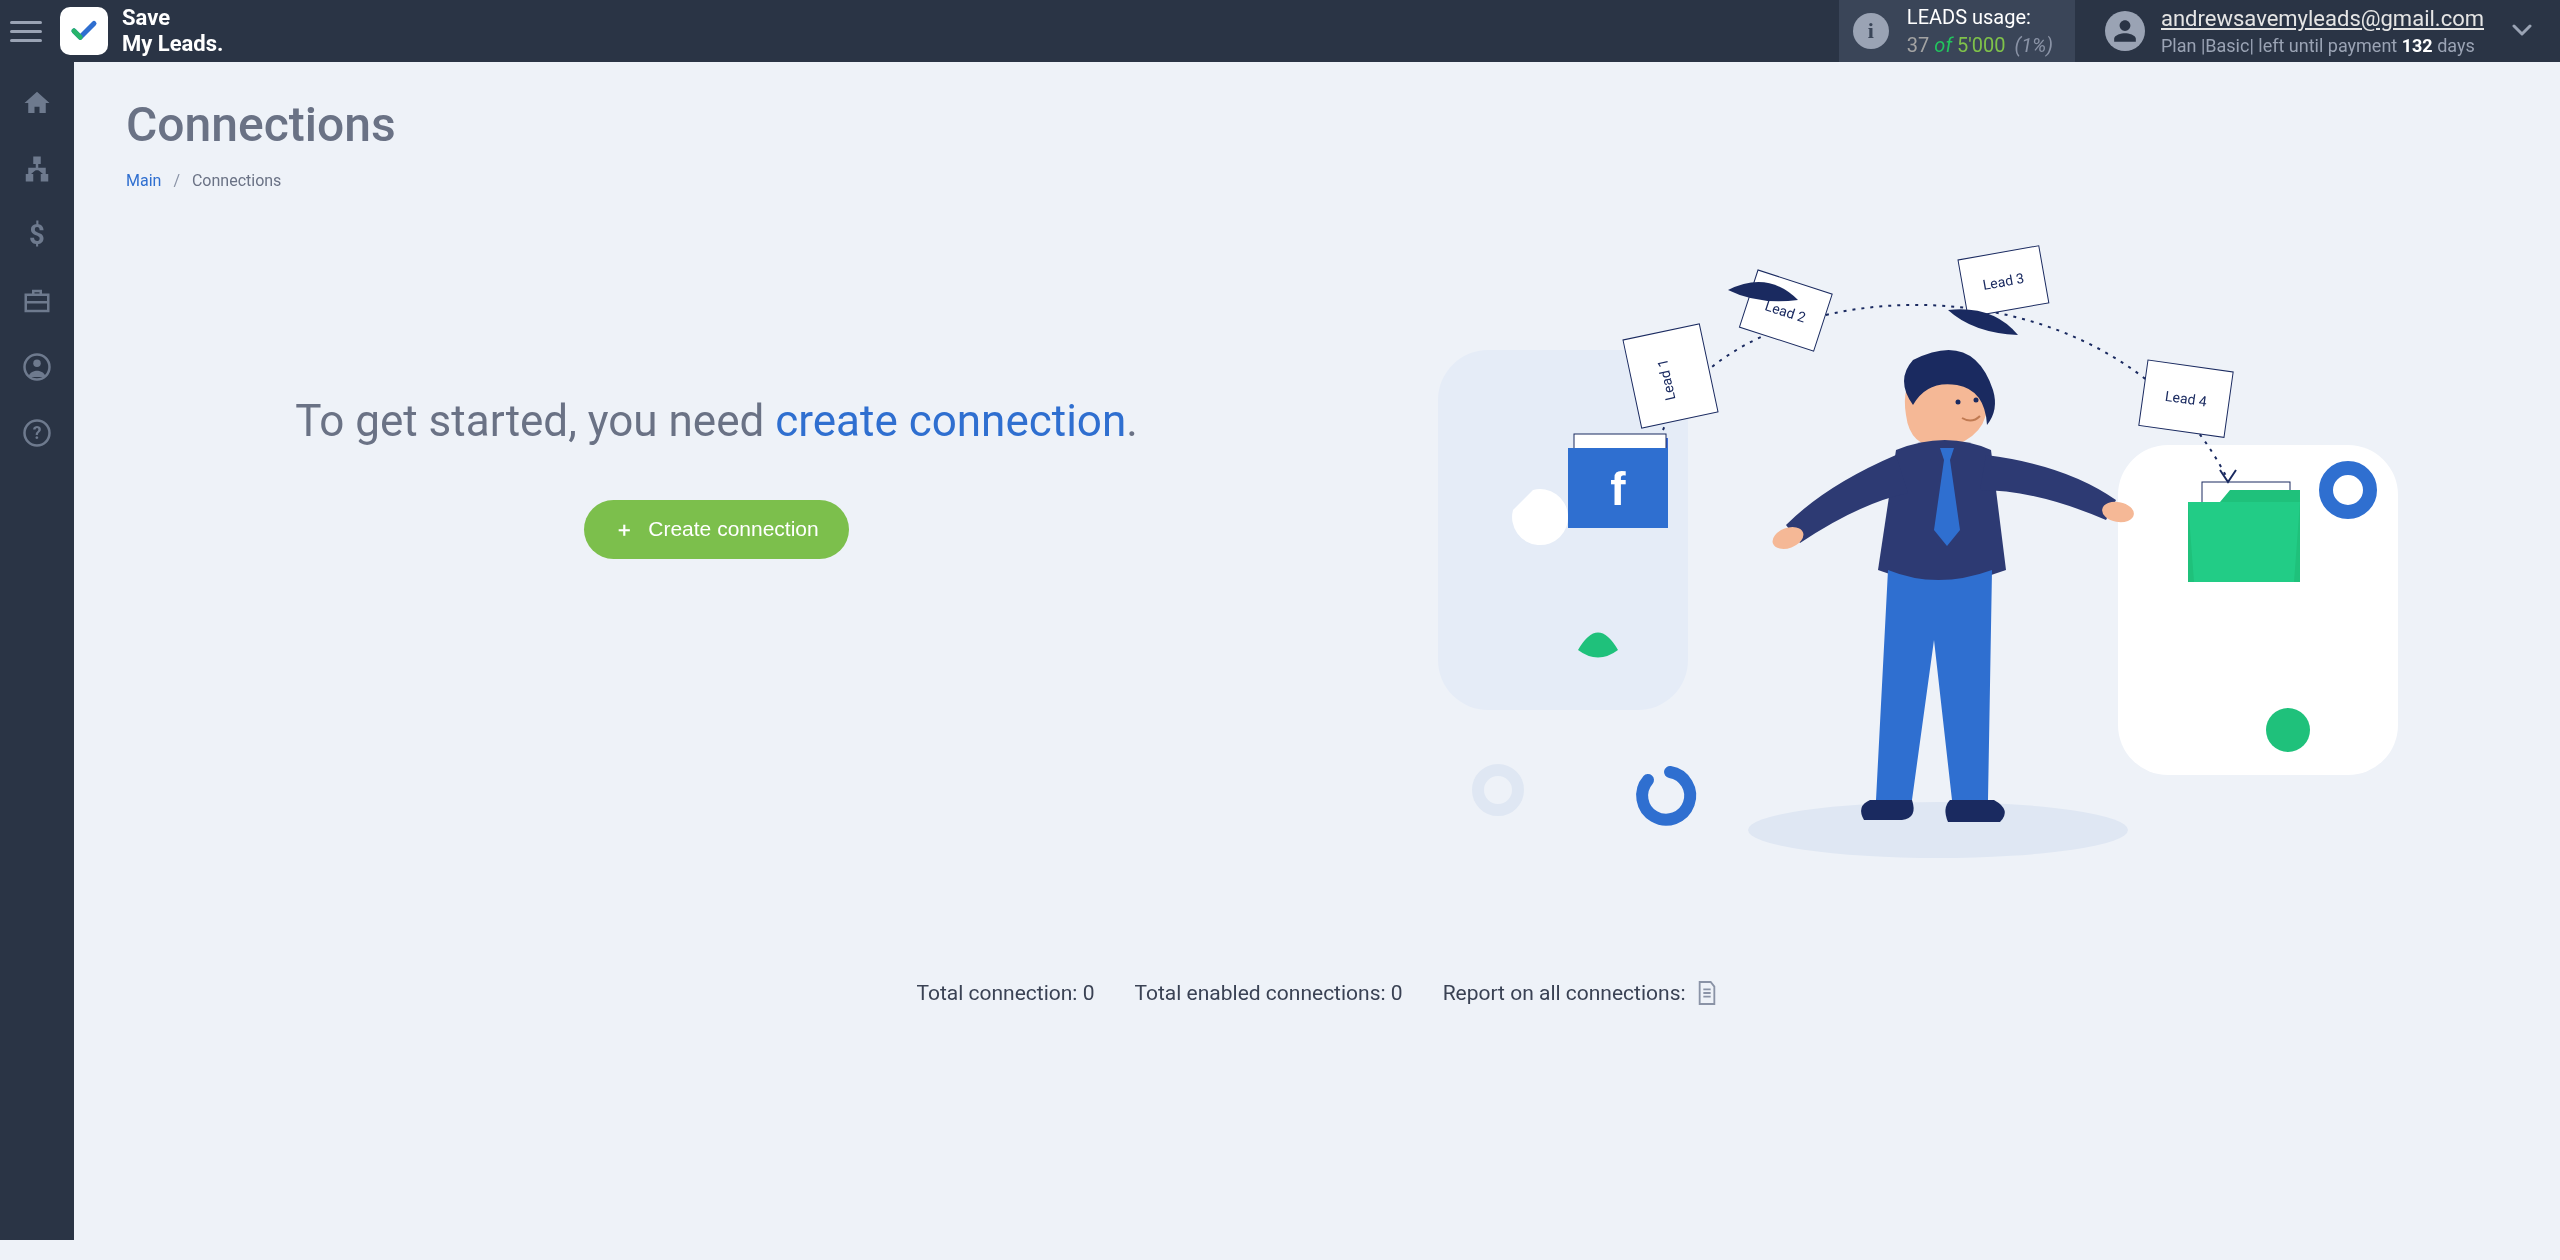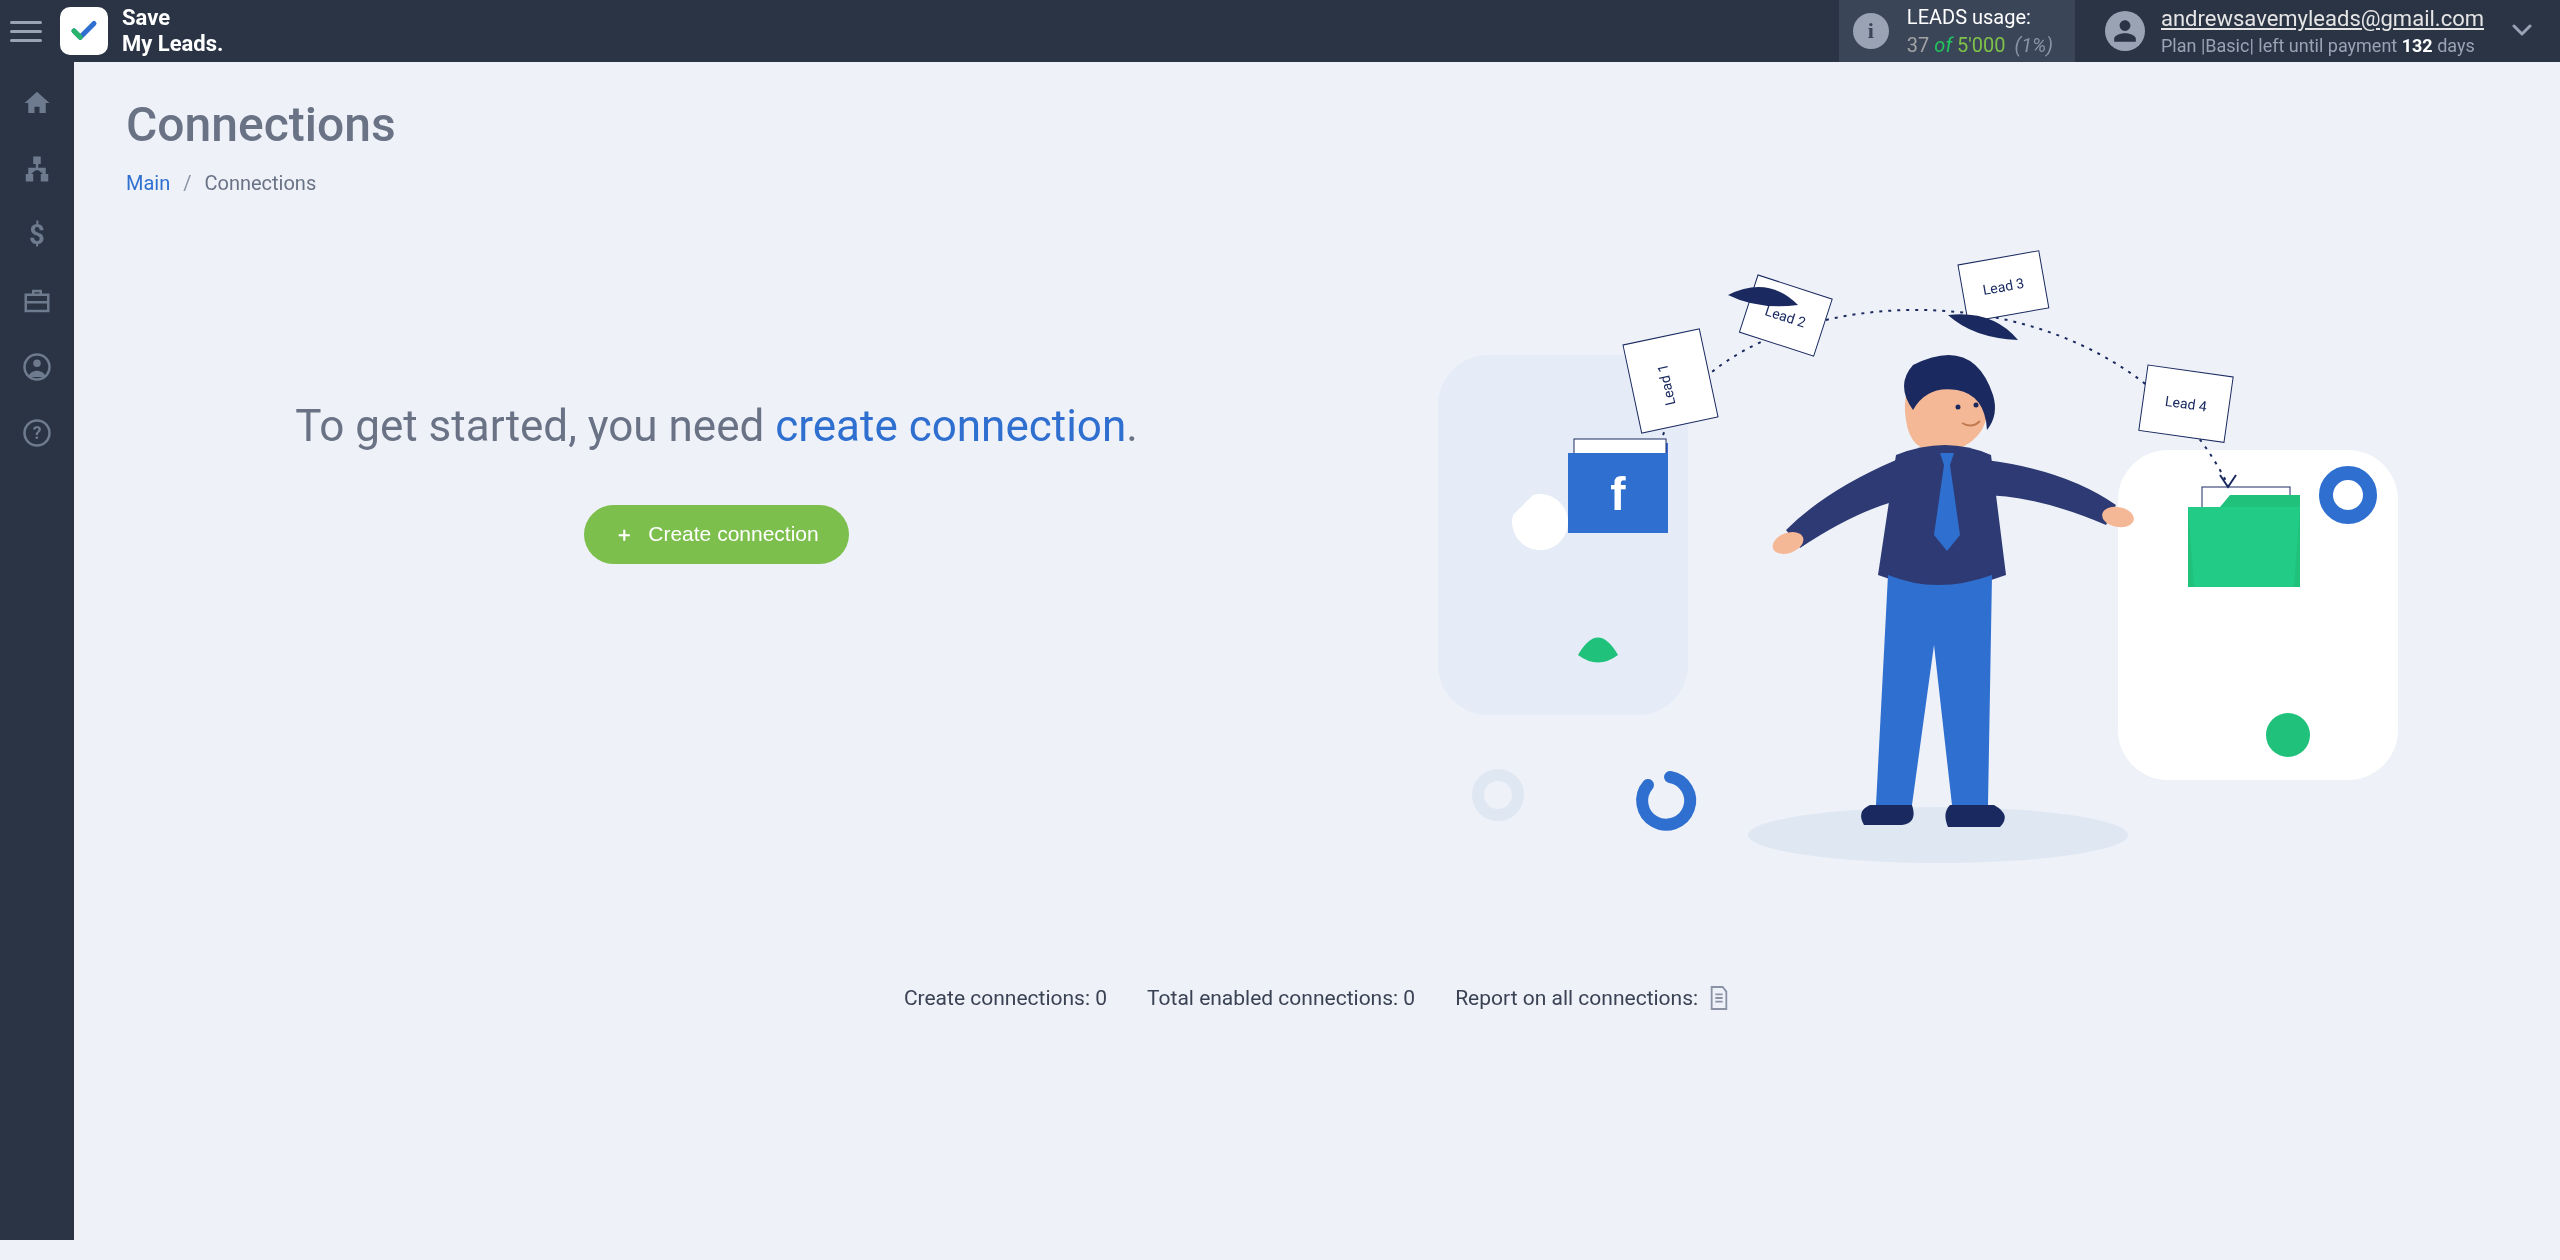--- a/index.html
+++ b/index.html
@@ -82,21 +82,21 @@
       cursor: pointer;
     }
     .sidebar .nav-item svg { fill: #6e7a8e; width: 30px; height: 30px; }
     .main {
       flex: 1; background: #eef2f8;
       padding: 34px 52px 50px 52px;
       position: relative;
       min-width: 0;
     }
     .page-title { font-size: 48px; color: #6a7285; font-weight: 500; margin-bottom: 18px; }
-    .breadcrumb { font-size: 20px; color: #6a7285; }
+    .breadcrumb { font-size: 16px; color: #6a7285; }
     .breadcrumb a { color: #2f6fd0; text-decoration: none; }
     .breadcrumb .sep { margin: 0 8px; color: #8a93a6; }
 
     .content-row {
       display: flex;
       margin-top: 40px;
       gap: 20px;
       align-items: flex-start;
     }
     .empty-block {
@@ -323,21 +323,21 @@
 
             <path d="M52 440 l42 0 q6 18 -10 20 l-38 0 q-8 -14 6 -20z" fill="#1a2a60"></path>
             <path d="M132 440 l44 0 q18 10 6 22 l-52 0 q-6 -14 2 -22z" fill="#1a2a60"></path>
           </g>
         </svg>
       </div>
     </div>
 
     <div class="stats-row">
       <div>
-        <span>Create connections: </span><span>0</span>
+        <span>Total connection: </span><span>0</span>
       </div>
       <div>
         <span>Total enabled connections: </span><span>0</span>
       </div>
       <div class="report-item">
         <span>Report on all connections: </span>
         <span class="doc-icon">
           <svg viewBox="0 0 24 28">
             <path d="M4 2 h12 l4 5 v19 h-16 z" fill="none" stroke="#8a93a6" stroke-width="2"></path>
             <path d="M8 10 h8 M8 14 h8 M8 18 h8" stroke="#8a93a6" stroke-width="2"></path>

